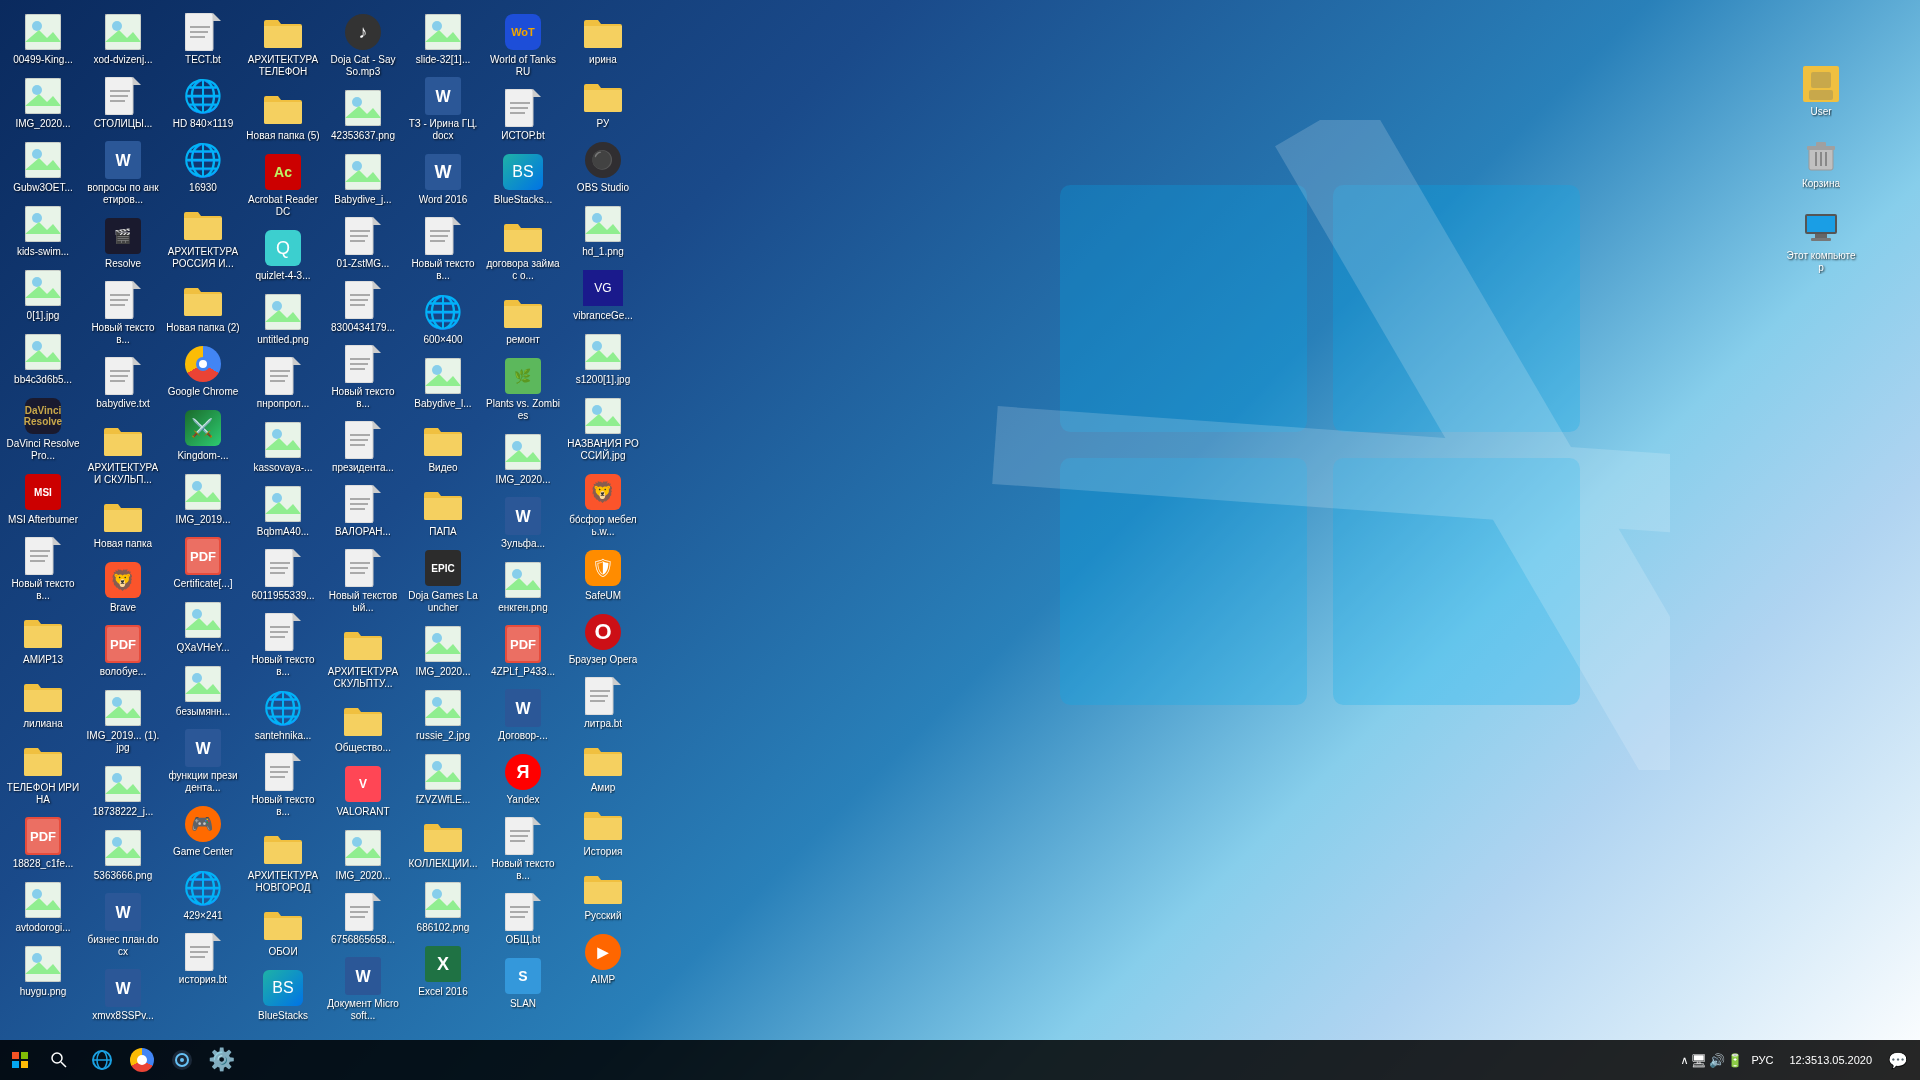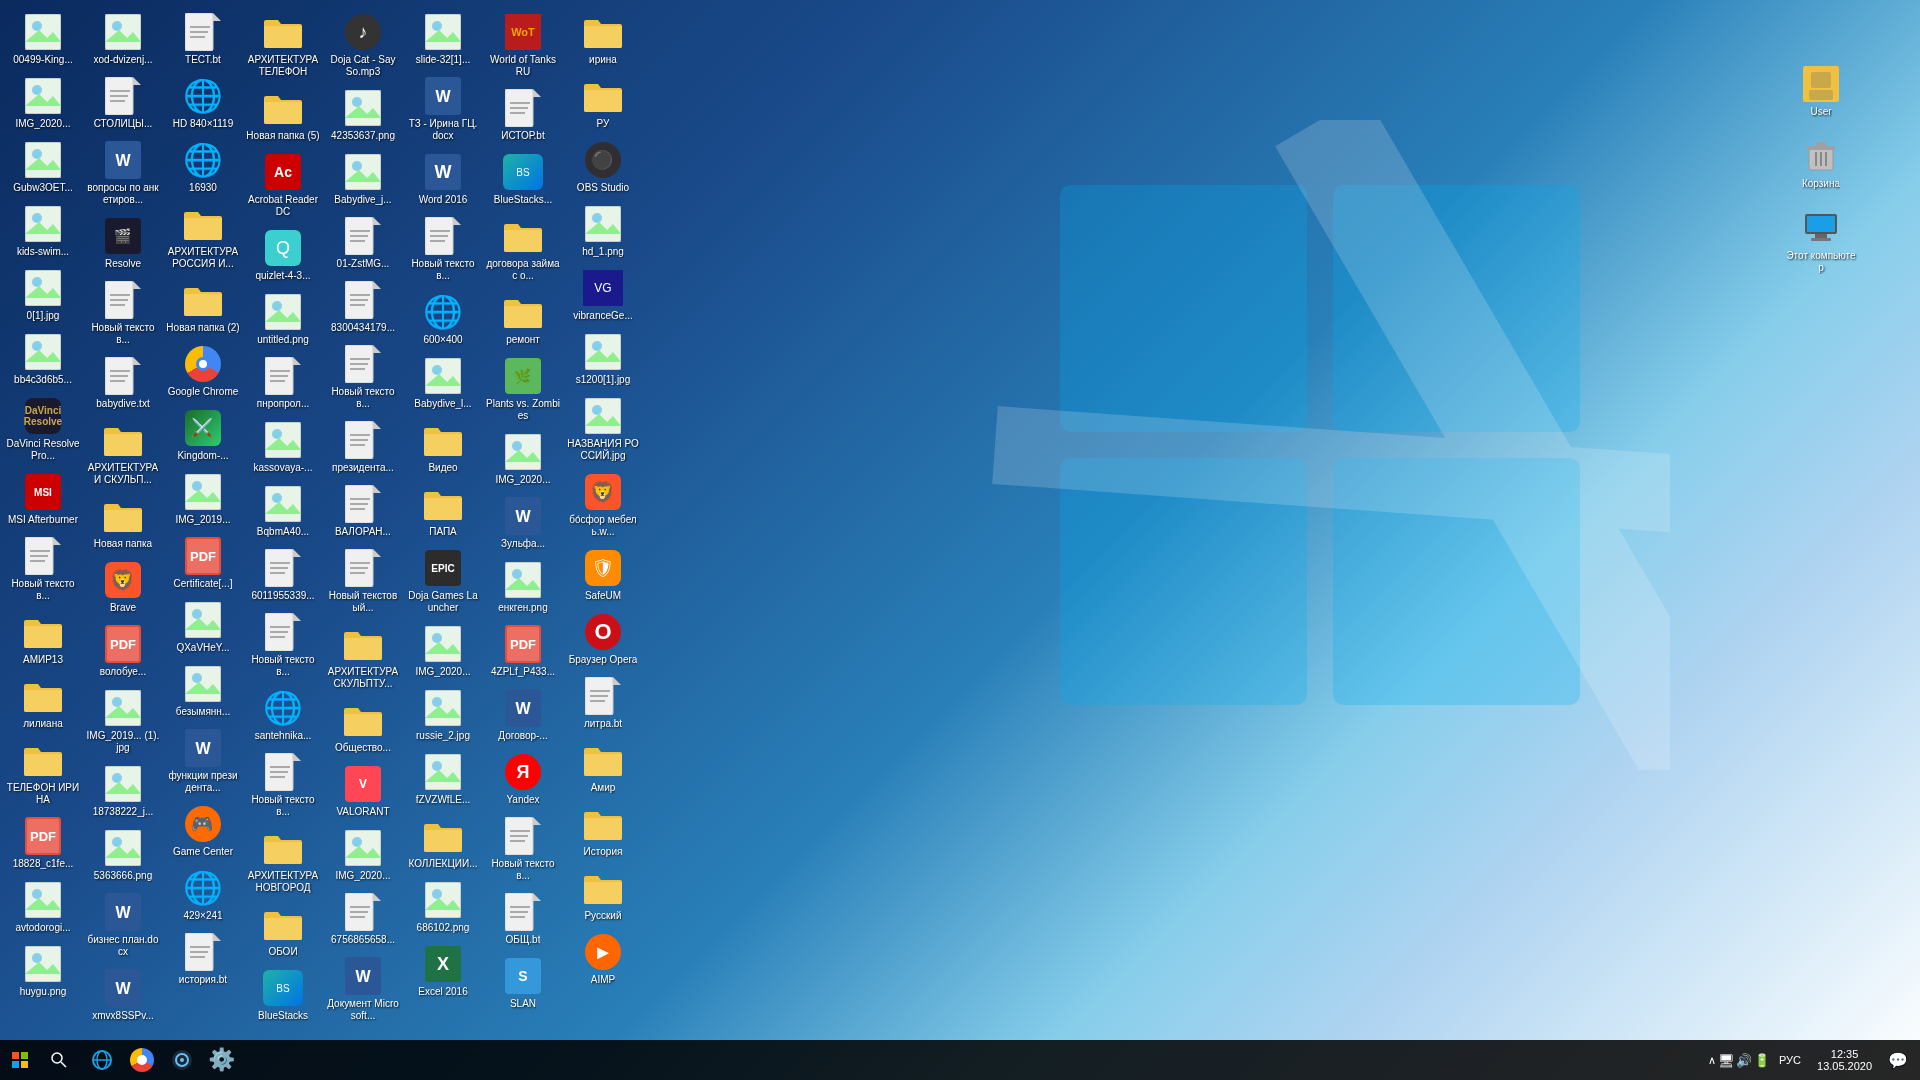--- a/index.html
+++ b/index.html
@@ -159,21 +159,21 @@
     .taskbar-right {
       display: flex;
       align-items: center;
       padding: 0 8px;
       gap: 4px;
       height: 100%;
     }
 
     .taskbar-clock {
       display: flex;
-      flex-direction: column;
+      flex-direction: row;
       align-items: center;
       color: white;
       font-size: 11px;
       padding: 0 8px;
       cursor: pointer;
     }
 
     .taskbar-tray {
       display: flex;
       align-items: center;
@@ -183,32 +183,32 @@
     }
 
     .taskbar-lang {
       color: white;
       font-size: 11px;
       padding: 0 4px;
     }
     .ico-brave { background: #fb542b; border-radius: 6px; width: 36px; height: 36px; display:flex;align-items:center;justify-content:center;color:white;font-size:20px; }
     .ico-yandex { background: #ff0000; border-radius: 50%; width: 36px;height:36px;display:flex;align-items:center;justify-content:center;color:white;font-size:18px;font-weight:bold; }
     .ico-valorant { background: #ff4655; border-radius: 4px; width:36px;height:36px;display:flex;align-items:center;justify-content:center;color:white;font-size:14px;font-weight:bold; }
-    .ico-bluestacks { background: linear-gradient(135deg,#1eb2a6,#0073e6); border-radius:6px;width:48px;height:36px;display:flex;align-items:center;justify-content:center;color:white;font-size:10px; }
+    .ico-bluestacks { background: linear-gradient(135deg,#1eb2a6,#0073e6); border-radius:6px;width:48px;height:36px;display:flex;align-items:center;justify-content:center;color:white;font-size:16px; }
     .ico-epic { background: #2c2c2c; border-radius:4px;width:36px;height:36px;display:flex;align-items:center;justify-content:center;color:white;font-size:14px;font-weight:bold; }
     .ico-obs { background: #302e31; border-radius:50%;width:36px;height:36px;display:flex;align-items:center;justify-content:center;color:white;font-size:18px; }
     .ico-aimp { background: #ff6600; border-radius:50%;width:36px;height:36px;display:flex;align-items:center;justify-content:center;color:white;font-size:14px;font-weight:bold; }
     .ico-davinci { background:#1a1a2e; border-radius:8px;width:36px;height:36px;display:flex;align-items:center;justify-content:center;color:#c8a84b;font-size:14px;font-weight:bold; }
     .ico-msi { background:#cc0000; border-radius:4px;width:36px;height:36px;display:flex;align-items:center;justify-content:center;color:white;font-size:10px;font-weight:bold; }
     .ico-resolve { background:#1a1a2e;border-radius:4px;width:36px;height:36px;display:flex;align-items:center;justify-content:center;color:#c8a84b;font-size:14px; }
     .ico-game-center { background:#ff6a00;border-radius:50%;width:36px;height:36px;display:flex;align-items:center;justify-content:center;color:white;font-size:18px; }
     .ico-safeup { background:#ff8c00;border-radius:8px;width:36px;height:36px;display:flex;align-items:center;justify-content:center;color:white;font-size:18px; }
-    .ico-acrobat { background:#cc0000;border-radius:4px;width:36px;height:36px;display:flex;align-items:center;justify-content:center;color:#ffffff;font-size:14px;font-weight:bold; }
+    .ico-acrobat { background:#cc0000;border-radius:4px;width:36px;height:36px;display:flex;align-items:center;justify-content:center;color:#bef264;font-size:14px;font-weight:bold; }
     .ico-plants { background:#5cb85c;border-radius:4px;width:36px;height:36px;display:flex;align-items:center;justify-content:center;color:white;font-size:14px; }
-    .ico-wot { background:#b91c1c;border-radius:1px;width:36px;height:36px;display:flex;align-items:center;justify-content:center;color:#f0a500;font-size:14px;font-weight:bold; }
+    .ico-wot { background:#1d4ed8;border-radius:8px;width:36px;height:36px;display:flex;align-items:center;justify-content:center;color:#f0a500;font-size:14px;font-weight:bold; }
     .ico-kingdomrush { background: linear-gradient(135deg,#1a6b2c,#2ecc71);border-radius:6px;width:36px;height:36px;display:flex;align-items:center;justify-content:center;color:white;font-size:18px; }
     .ico-quizlet { background:#3ccfcf;border-radius:6px;width:36px;height:36px;display:flex;align-items:center;justify-content:center;color:white;font-size:18px; }
     .ico-doja { background:#333;border-radius:50%;width:36px;height:36px;display:flex;align-items:center;justify-content:center;color:white;font-size:18px; }
     .ico-vibrancegui { background:#1a1a8c;border-radius:0;width:56px;height:36px;display:flex;align-items:center;justify-content:center;color:white;font-size:16px; }
     .ico-slan { background:#3498db;border-radius:4px;width:36px;height:36px;display:flex;align-items:center;justify-content:center;color:white;font-size:14px;font-weight:bold; }
   </style>
 </head>
 <body>
 
 <div class="desktop-bg"></div>

